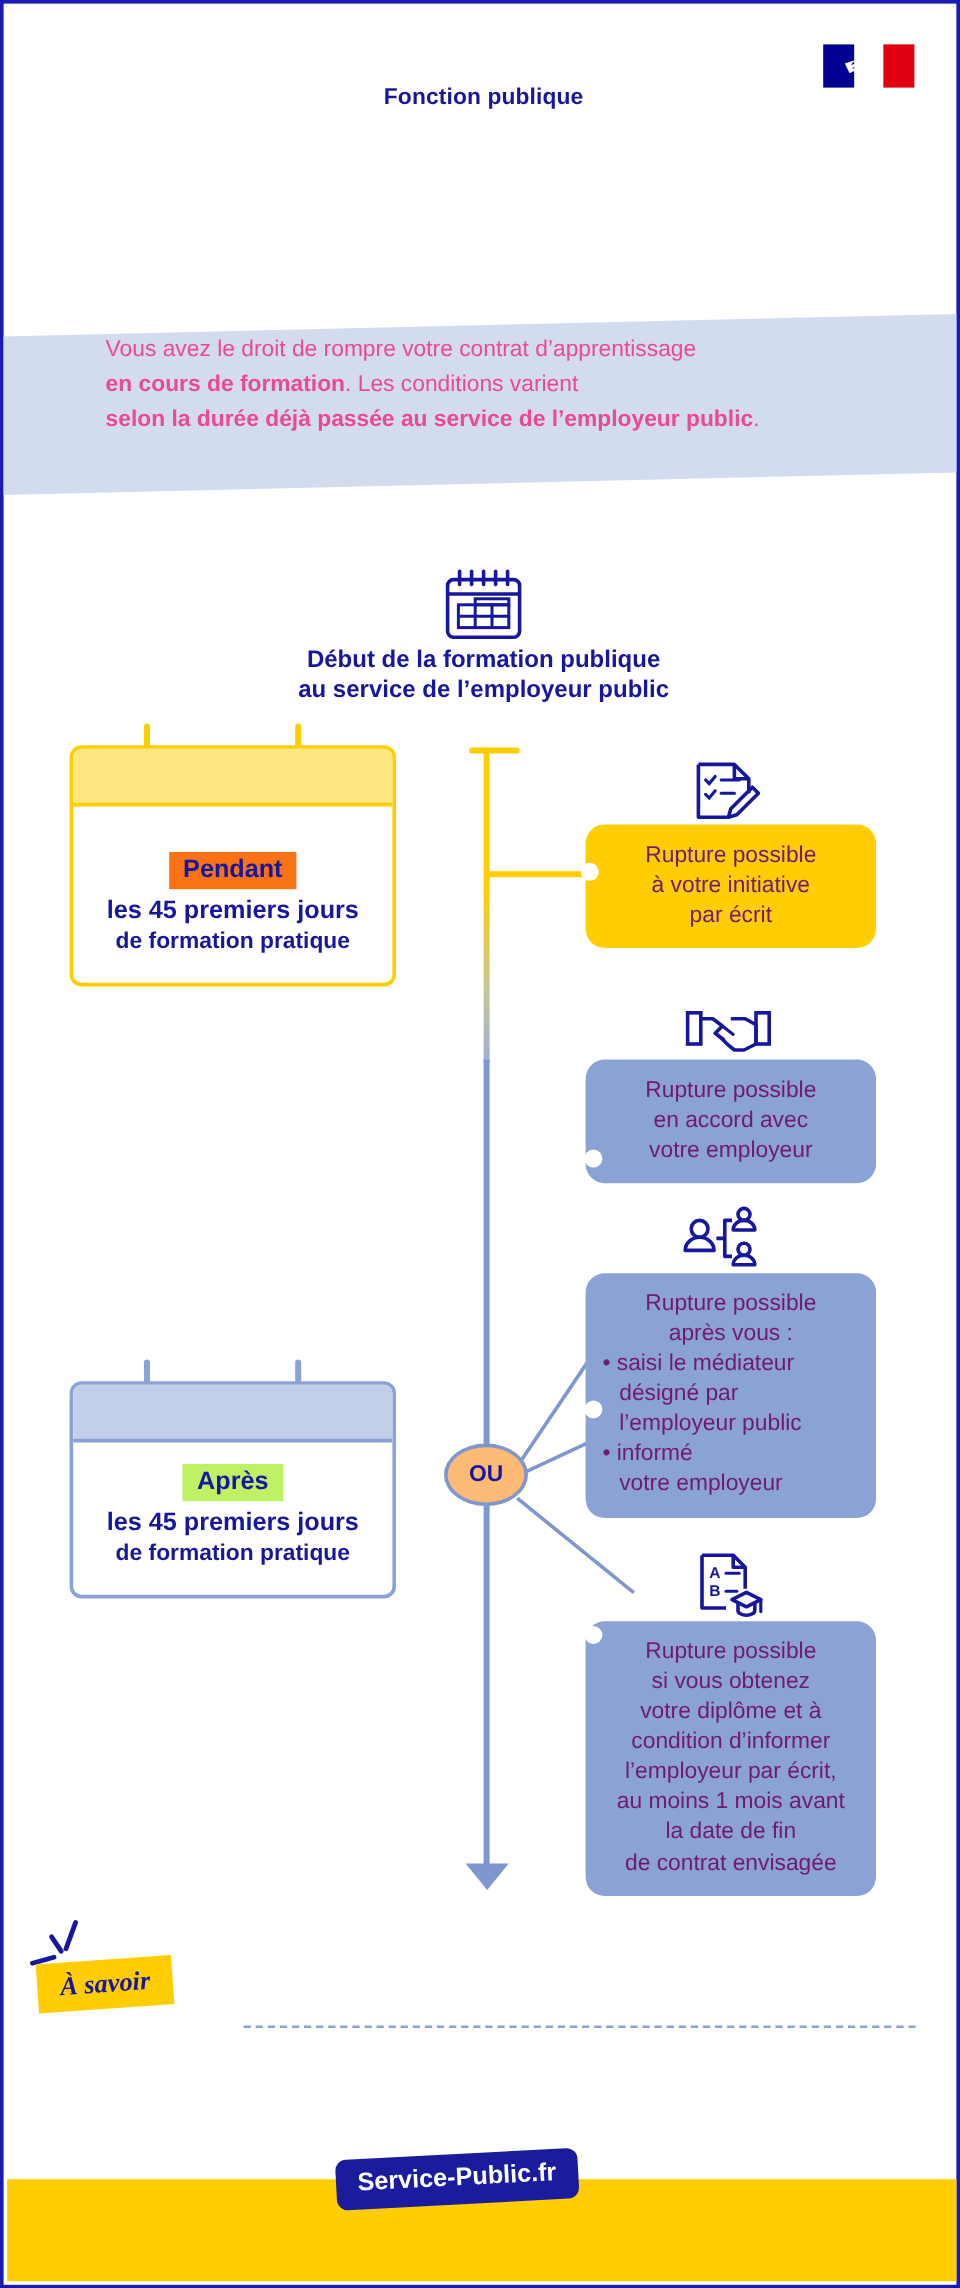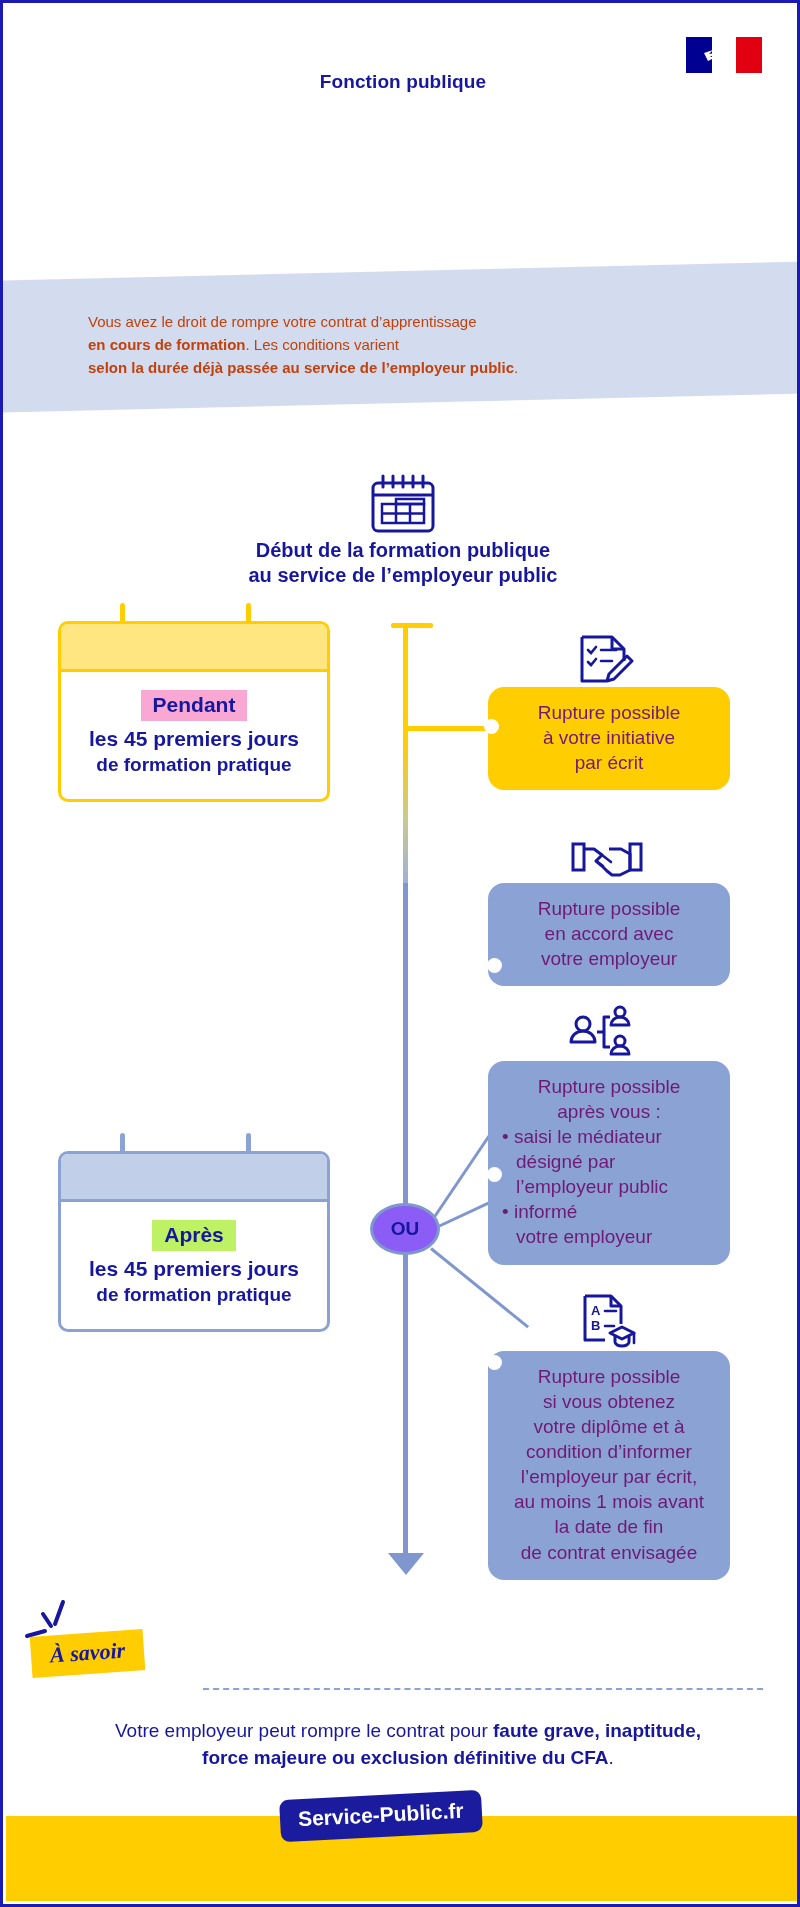--- a/index.html
+++ b/index.html
@@ -49,22 +49,22 @@
     position: absolute; left: -10px; top: 268px;
     width: 820px; height: 132px;
   }
   .banner-bg {
     position: absolute; inset: 0;
     background: #d3dcef;
     transform: rotate(-1.35deg);
     transform-origin: 50% 50%;
   }
   .banner-text {
-    position: absolute; left: 95px; top: 40px; width: 660px;
-    font-size: 15px; line-height: 1.52; color: #c2410c;
+    position: absolute; left: 95px; top: 7px; width: 660px;
+    font-size: 19px; line-height: 1.52; color: #ec4899;
   }
   .banner-text b { font-weight: bold; }
 
   
   .tl-top-bar {
     position: absolute; left: 388px; top: 620px;
     width: 42px; height: 5px; background: #ffcd00; border-radius: 2px;
   }
   .tl-line-y {
     position: absolute; left: 400px; top: 620px;
@@ -83,21 +83,21 @@
     position: absolute; left: 385px; top: 1550px;
     width: 0; height: 0;
     border-left: 18px solid transparent;
     border-right: 18px solid transparent;
     border-top: 22px solid #7f97ce;
   }
   .ou-node {
     position: absolute; left: 367px; top: 1200px;
     width: 70px; height: 52px;
     border: 3px solid #7f97ce; border-radius: 50%;
-    background: #8b5cf6;
+    background: #fdba74;
     display: flex; align-items: center; justify-content: center;
     font-size: 19px; font-weight: bold; color: #17179e;
     z-index: 4;
   }
   .spoke {
     position: absolute; background: #7f97ce; height: 3px;
     transform-origin: 0 50%; z-index: 1;
   }
 
   
@@ -132,21 +132,21 @@
     display: inline-block; padding: 2px 12px 3px;
     font-size: 21px; font-weight: bold; line-height: 1.25;
   }
   .cal .l1 { font-size: 21px; font-weight: bold; margin-top: 4px; line-height: 1.3; }
   .cal .l2 { font-size: 19px; font-weight: bold; line-height: 1.3; }
 
   #cal-pendant { left: 55px; top: 600px; }
   #cal-pendant .body { border: 3px solid #ffcd00; }
   #cal-pendant .strip { background: #ffe680; border-bottom: 3px solid #ffcd00; }
   #cal-pendant .ring  { background: #ffcd00; }
-  #cal-pendant .tag   { background: #f9a8d4; }
+  #cal-pendant .tag   { background: #f97316; margin-top: 20px; }
 
   #cal-apres { left: 55px; top: 1130px; }
   #cal-apres .body { border: 3px solid #8ba2d4; }
   #cal-apres .strip { background: #c2cfe9; border-bottom: 3px solid #8ba2d4; }
   #cal-apres .ring  { background: #8ba2d4; }
   #cal-apres .tag   { background: #bef264; }
 
   
   .bubble {
     position: absolute; width: 242px;
@@ -377,20 +377,17 @@
   </div>
   <div class="anchor" style="left:484px; top:1352px;"></div>
 
   <svg class="sparkle" width="66" height="60" viewBox="0 0 66 60">
     <line x1="42" y1="4" x2="34" y2="26" stroke="#17179e" stroke-width="4" stroke-linecap="round"></line>
     <line x1="22" y1="16" x2="30" y2="28" stroke="#17179e" stroke-width="4" stroke-linecap="round"></line>
     <line x1="6" y1="38" x2="24" y2="33" stroke="#17179e" stroke-width="4" stroke-linecap="round"></line>
   </svg>
   <div class="savoir-tag">À savoir</div>
   <div class="dashline"></div>
-  <div class="savoir-text">
-    <span>Votre employeur peut rompre le contrat pour </span><b>faute grave, inaptitude, force majeure ou exclusion définitive du CFA</b><span>.</span>
-  </div>
 
   <div class="footer-band"></div>
   <div class="logo">Service-Public.fr</div>
 
 </div>
 
 </body></html>

